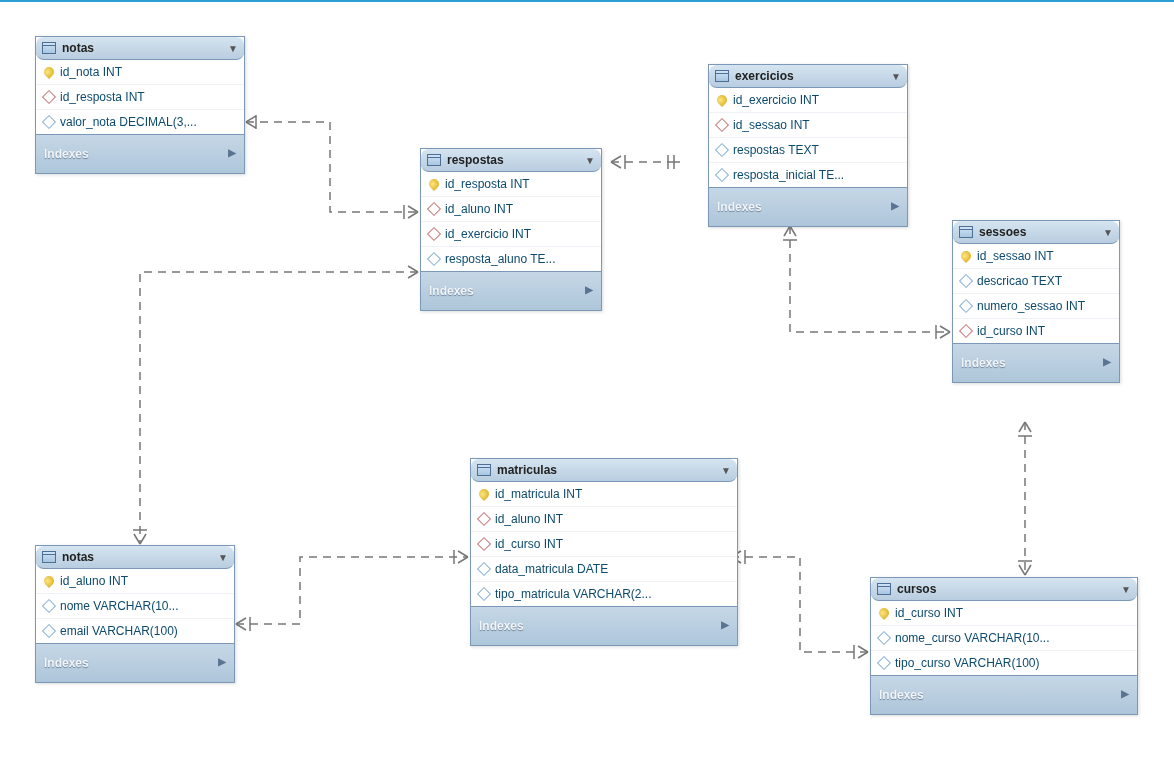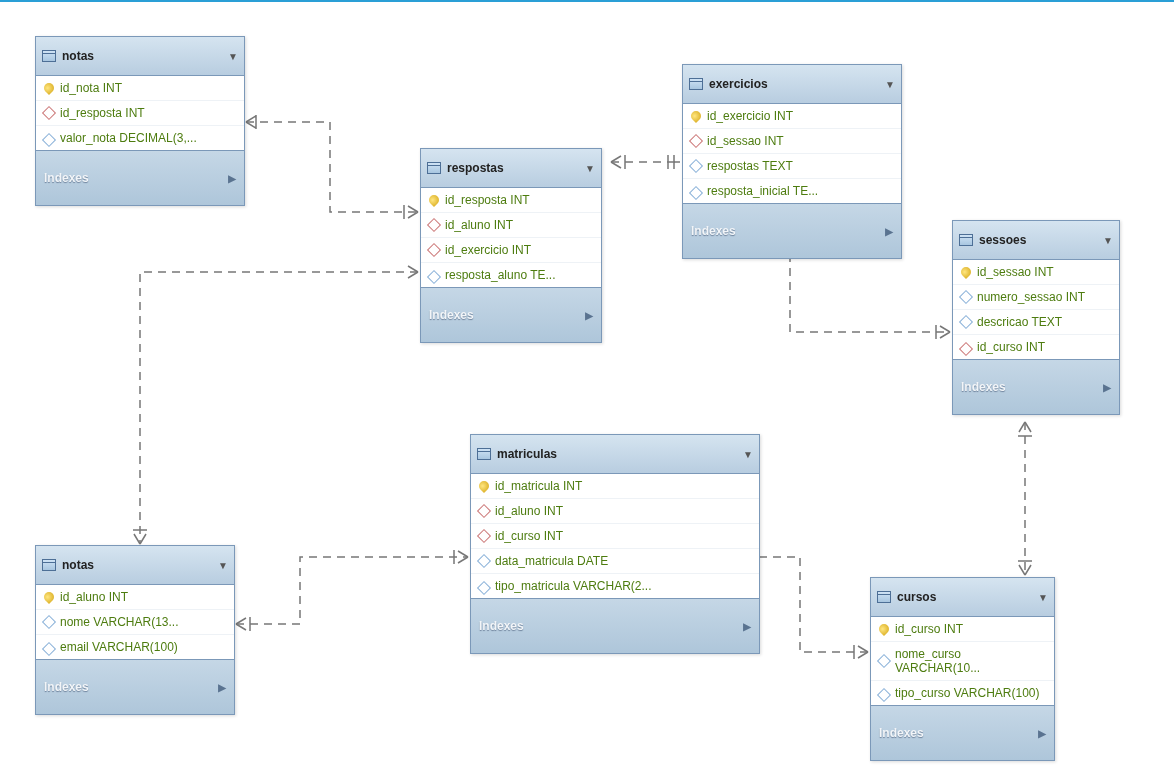--- a/index.html
+++ b/index.html
@@ -15,25 +15,26 @@
   }
   .entity {
     position: absolute;
     border: 1px solid #7b98b8;
     background: #fff;
     box-shadow: 1px 1px 3px rgba(0,0,0,0.15);
   }
   .entity-header {
     background: linear-gradient(#d5e4f0, #b8cde0);
     border-bottom: 1px solid #7b98b8;
-    padding: 12px 6px;
+    padding: 4px 6px;
     display: flex;
     align-items: center;
     font-weight: bold;
     color: #222;
+    border-radius: 8px;
   }
   .table-icon {
     width: 14px;
     height: 12px;
     background: linear-gradient(#cfe3f5, #a8c6e0);
     border: 1px solid #4d6f96;
     margin-right: 6px;
     position: relative;
     flex: 0 0 auto;
   }
@@ -49,23 +50,23 @@
     font-size: 10px;
   }
   .entity-body {
     background: #fff;
   }
   .attr-row {
     padding: 5px 8px;
     border-bottom: 1px solid #eef2f6;
     display: flex;
     align-items: center;
-    color: #4d7c0f;
-  }
-  .attr-row:last-child { border-bottom: none; align-items: flex-end; }
+    color: #0c4a6e;
+  }
+  .attr-row:last-child { border-bottom: none; }
   .key-icon {
     width: 10px;
     height: 10px;
     margin-right: 6px;
     flex: 0 0 auto;
   }
   .key-pk {
     background: radial-gradient(circle at 40% 40%, #ffe680, #d4a514);
     border-radius: 50% 50% 50% 0;
     transform: rotate(-45deg);
@@ -76,26 +77,25 @@
     background: #fff;
   }
   .key-attr {
     border: 1px solid #88b0d8;
     transform: rotate(45deg);
     background: #fff;
   }
   .indexes-footer {
     background: linear-gradient(#c5d7e6, #aec6da);
     border-top: 1px solid #7b98b8;
-    padding: 20px 8px;
+    padding: 12px 8px;
     color: #f2f5f8;
     text-shadow: 0 1px 1px rgba(60,80,110,0.6);
     font-weight: bold;
     display: flex;
-    align-items: center;
     gap: 12px;
   }
   .indexes-footer .play {
     margin-left: auto;
     color: #5a7390;
     text-shadow:none;
     font-size: 10px;
   }
   svg.connectors {
     position: absolute;
@@ -193,21 +193,21 @@
         <span class="key-icon key-attr"></span>
         <span>resposta_aluno TE...</span>
       </div>
   </div>
   <div class="indexes-footer">
       <span>Indexes</span>
       <span class="play">▶</span>
     </div>
 </div>
 
-<div class="entity" style="left:682px;top:62px;width:220px">
+<div class="entity" style="left:708px;top:62px;width:200px">
   <div class="entity-header">
     <span class="table-icon"></span>
     <span>exercicios</span>
     <span class="header-collapse">▼</span>
   </div>
   <div class="entity-body">
     <div class="attr-row">
         <span class="key-icon key-pk"></span>
         <span>id_exercicio INT</span>
       </div>
@@ -236,27 +236,27 @@
     <span>sessoes</span>
     <span class="header-collapse">▼</span>
   </div>
   <div class="entity-body">
     <div class="attr-row">
         <span class="key-icon key-pk"></span>
         <span>id_sessao INT</span>
       </div>
     <div class="attr-row">
         <span class="key-icon key-attr"></span>
+        <span>descricao TEXT</span>
+      </div>
+    <div class="attr-row">
+        <span class="key-icon key-attr"></span>
         <span>numero_sessao INT</span>
       </div>
     <div class="attr-row">
-        <span class="key-icon key-attr"></span>
-        <span>descricao TEXT</span>
-      </div>
-    <div class="attr-row">
         <span class="key-icon key-fk"></span>
         <span>id_curso INT</span>
       </div>
   </div>
   <div class="indexes-footer">
       <span>Indexes</span>
       <span class="play">▶</span>
     </div>
 </div>
 
@@ -266,34 +266,34 @@
     <span>notas</span>
     <span class="header-collapse">▼</span>
   </div>
   <div class="entity-body">
     <div class="attr-row">
         <span class="key-icon key-pk"></span>
         <span>id_aluno INT</span>
       </div>
     <div class="attr-row">
         <span class="key-icon key-attr"></span>
-        <span>nome VARCHAR(13...</span>
+        <span>nome VARCHAR(10...</span>
       </div>
     <div class="attr-row">
         <span class="key-icon key-attr"></span>
         <span>email VARCHAR(100)</span>
       </div>
   </div>
   <div class="indexes-footer">
       <span>Indexes</span>
       <span class="play">▶</span>
     </div>
 </div>
 
-<div class="entity" style="left:470px;top:432px;width:290px">
+<div class="entity" style="left:470px;top:456px;width:268px">
   <div class="entity-header">
     <span class="table-icon"></span>
     <span>matriculas</span>
     <span class="header-collapse">▼</span>
   </div>
   <div class="entity-body">
     <div class="attr-row">
         <span class="key-icon key-pk"></span>
         <span>id_matricula INT</span>
       </div>
@@ -313,21 +313,21 @@
         <span class="key-icon key-attr"></span>
         <span>tipo_matricula VARCHAR(2...</span>
       </div>
   </div>
   <div class="indexes-footer">
       <span>Indexes</span>
       <span class="play">▶</span>
     </div>
 </div>
 
-<div class="entity" style="left:870px;top:575px;width:185px">
+<div class="entity" style="left:870px;top:575px;width:268px">
   <div class="entity-header">
     <span class="table-icon"></span>
     <span>cursos</span>
     <span class="header-collapse">▼</span>
   </div>
   <div class="entity-body">
     <div class="attr-row">
         <span class="key-icon key-pk"></span>
         <span>id_curso INT</span>
       </div>

